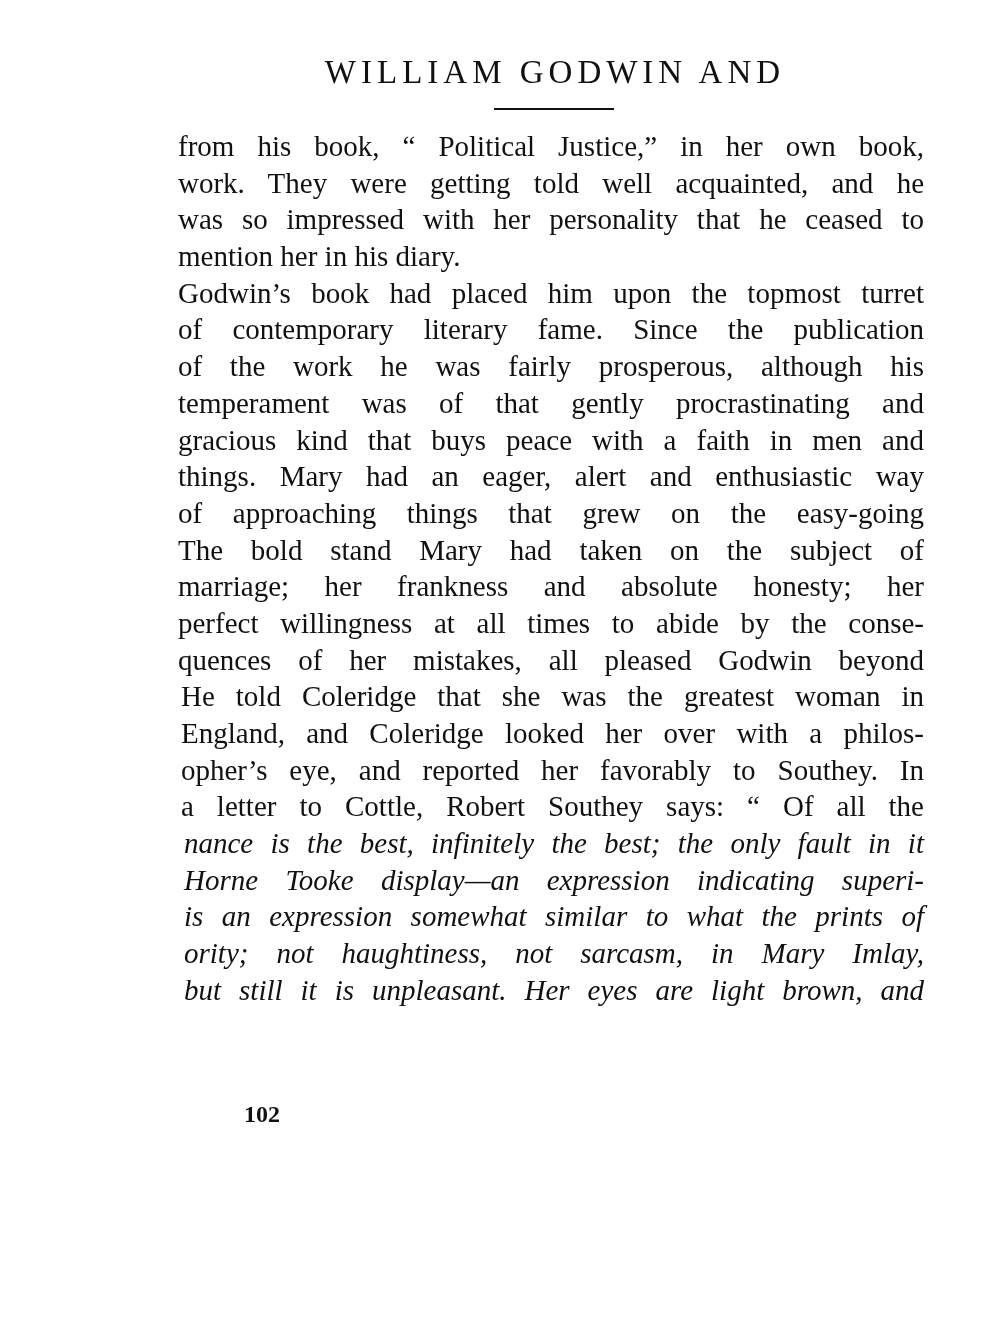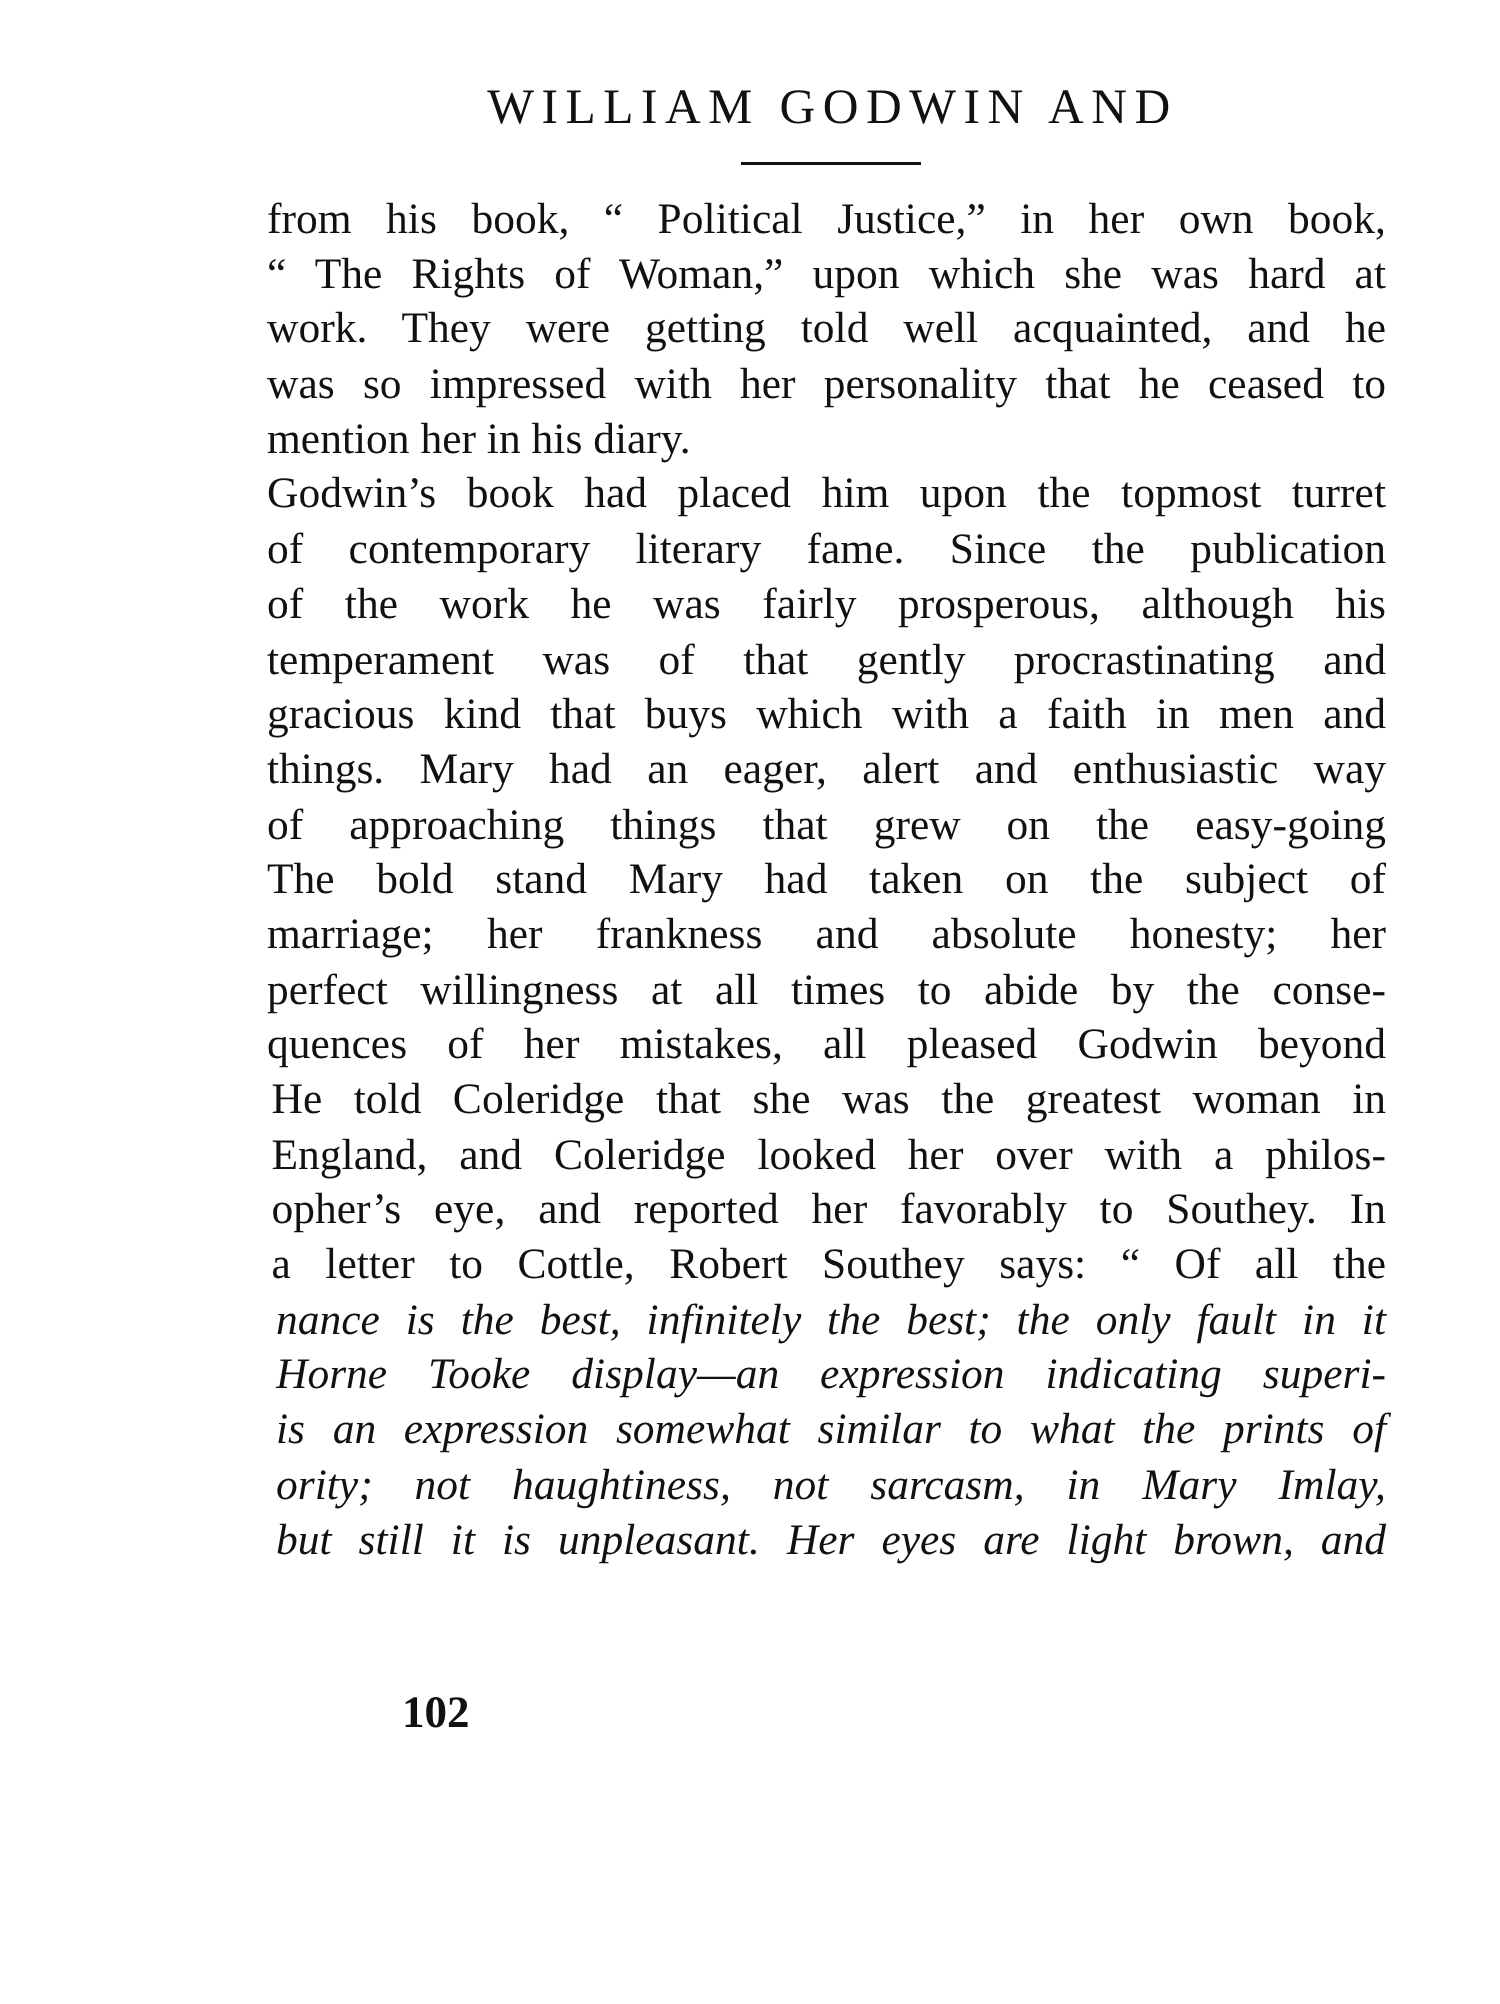--- a/index.html
+++ b/index.html
@@ -61,47 +61,45 @@
     }
     .ornament {
       display: inline-block;
       font-weight: bold;
       font-style: italic;
       font-size: 22px;
       margin-left: 4px;
     }
     .folio {
       position: absolute;
-      top: 1124px;
+      top: 1096px;
       left: 244px;
-      font-size: 30px;
+      font-size: 24px;
       line-height: 36px;
       font-weight: bold;
       color: #111;
-      margin-left: 24px;
     }
   </style>
 </head>
 <body>
 
 <div>
   <div class="running-head">WILLIAM GODWIN AND</div>
   <div class="head-rule"></div>
 
   <div class="text-block" id="text-block">
       <div class="line"><span>from his book, “ Political Justice,” in her own book,</span></div>
-      <div class="line"><span>“ The Rights of Woman,” upon which she was hard at</span></div>
       <div class="line"><span>work. They were getting told well acquainted, and he</span></div>
       <div class="line"><span>was so impressed with her personality that he ceased to</span></div>
       <div class="line last"><span>mention her in his diary.</span></div>
       <div class="line"><span>Godwin’s book had placed him upon the topmost turret</span></div>
       <div class="line"><span>of contemporary literary fame. Since the publication</span></div>
       <div class="line"><span>of the work he was fairly prosperous, although his</span></div>
       <div class="line"><span>temperament was of that gently procrastinating and</span></div>
-      <div class="line"><span>gracious kind that buys which with a faith in men and</span></div>
+      <div class="line"><span>gracious kind that buys peace with a faith in men and</span></div>
       <div class="line"><span>things. Mary had an eager, alert and enthusiastic way</span></div>
       <div class="line"><span>of approaching things that grew on the easy-going</span></div>
       <div class="line"><span>The bold stand Mary had taken on the subject of</span></div>
       <div class="line"><span>marriage; her frankness and absolute honesty; her</span></div>
       <div class="line"><span>perfect willingness at all times to abide by the conse-</span></div>
       <div class="line"><span>quences of her mistakes, all pleased Godwin beyond</span></div>
       <div class="line shift"><span>He told Coleridge that she was the greatest woman in</span></div>
       <div class="line shift"><span>England, and Coleridge looked her over with a philos-</span></div>
       <div class="line shift"><span>opher’s eye, and reported her favorably to Southey. In</span></div>
       <div class="line shift"><span>a letter to Cottle, Robert Southey says: “ Of all the</span></div>

